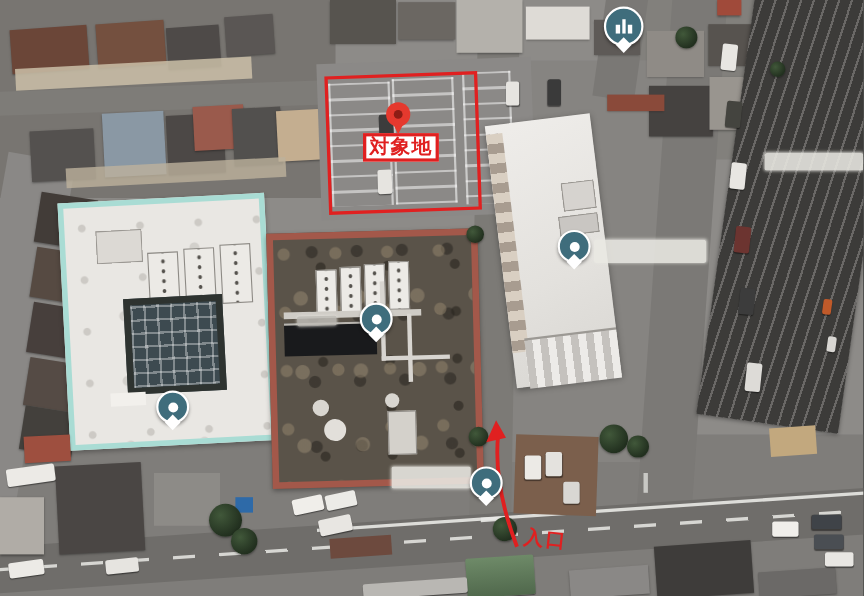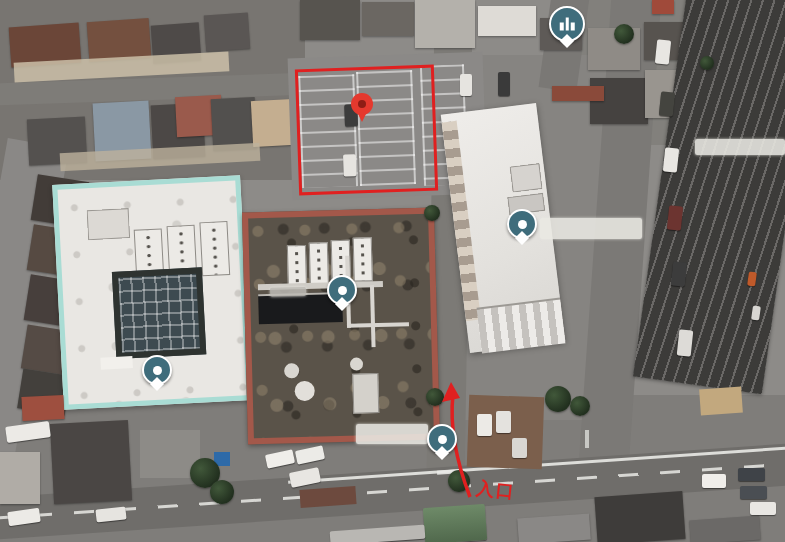--- a/index.html
+++ b/index.html
@@ -202,20 +202,21 @@
   <div class="blur-patch" style="left:540px;top:218px;width:102px;height:21px;"></div>
   <div class="blur-patch" style="left:695px;top:139px;width:90px;height:16px;"></div>
 
   <div class="target-rect"></div>
 
   <div class="pin">
     <div class="tail"></div>
     <div class="head"></div>
   </div>
 
+  <div class="site-label">対象地</div>
 
   <svg id="arrow-svg" width="120" height="130" viewBox="0 0 120 130">
     <path d="M 70 119 Q 48 62 53 16" fill="none" stroke="var(--annotation-red)" stroke-width="3.5"></path>
     <polygon points="51,4 42,24 60,20" fill="var(--annotation-red)"></polygon>
   </svg>
   <div class="entrance-label">入口</div>
 
   <div class="poi poi-big" style="left:549px;top:6px;">
     <span class="bars">
       <i style="height:8px;"></i>

